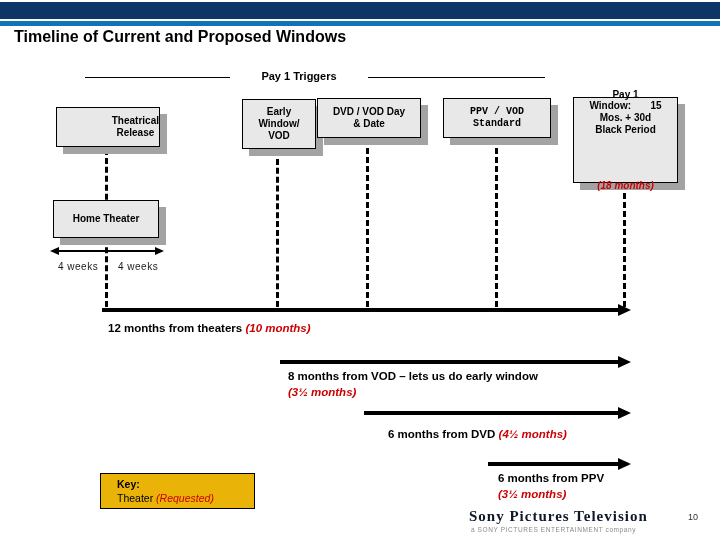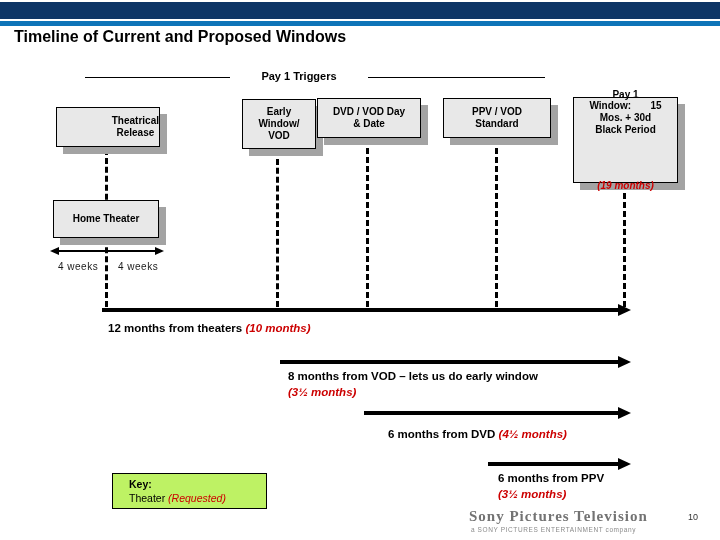--- a/index.html
+++ b/index.html
@@ -32,27 +32,27 @@
   .dbl-arrow{position:absolute;display:flex;align-items:center;}
   .dbl-arrow .shaft{height:2px;background:#000;flex:1;}
   .dbl-arrow .hl{width:0;height:0;border-top:4px solid transparent;border-bottom:4px solid transparent;border-right:9px solid #000;}
   .dbl-arrow .hr{width:0;height:0;border-top:4px solid transparent;border-bottom:4px solid transparent;border-left:9px solid #000;}
 
   .weeks{position:absolute;font-size:10px;color:#1a1a1a;letter-spacing:0.5px;}
 
   .tl-label{position:absolute;font-size:11.5px;font-weight:bold;color:#000;white-space:nowrap;}
   .tl-label .red{font-weight:bold;}
 
-  .key-box{position:absolute;left:112px;top:473px;width:155px;height:36px;
-    background:#bef264;border:1.5px solid #000;padding:3px 0 0 16px;box-sizing:border-box;
+  .key-box{position:absolute;left:100px;top:473px;width:155px;height:36px;
+    background:#eab308;border:1.5px solid #000;padding:3px 0 0 16px;box-sizing:border-box;
     font-size:10.5px;line-height:1.35;color:#000;}
   .key-title{font-weight:bold;}
 
   .footer-logo{position:absolute;left:469px;top:508px;font-family:"Liberation Serif", serif;
-    font-weight:bold;font-size:15px;letter-spacing:1px;color:#737373;}
+    font-weight:bold;font-size:15px;letter-spacing:1px;color:#0f172a;}
   .footer-sub{position:absolute;left:471px;top:526px;font-size:6.5px;color:#8a8a8a;letter-spacing:0.6px;}
   .page-num{position:absolute;left:688px;top:512px;font-size:9px;color:#333;}
 </style>
 </head>
 <body>
 
 <div id="stage">
 
   <div class="navy-bar"></div>
   <div class="blue-stripe"></div>
@@ -78,31 +78,31 @@
     <span class="inner">Early
 Window/
 VOD</span>
   </div>
 
   <div class="gbox" style="left:317px;top:98px;width:102px;height:38px;">
     <span class="inner">DVD / VOD Day
 &amp; Date</span>
   </div>
 
-  <div class="gbox" style="left:443px;top:98px;width:106px;height:38px;">
+  <div class="gbox" style="left:443px;top:98px;width:106px;height:38px;font-family:Liberation Mono, monospace;">
     <span class="inner">PPV / VOD
 Standard</span>
   </div>
 
   <div class="gbox" style="left:573px;top:97px;width:103px;height:84px;flex-direction:column;gap:44px;">
     <span class="inner">Pay 1
 Window:&nbsp;&nbsp;&nbsp;&nbsp;&nbsp;&nbsp;&nbsp;15
 Mos. + 30d
 Black Period</span>
-    <span class="inner red">(19 months)</span>
+    <span class="inner red">(18 months)</span>
   </div>
 
   <div class="gbox" style="left:53px;top:200px;width:104px;height:36px;">
     <span class="inner">Home Theater</span>
   </div>
 
   <div class="dbl-arrow" style="left:50px;top:247px;width:114px;">
     <span class="hl"></span>
     <span class="shaft"></span>
     <span class="hr"></span>

